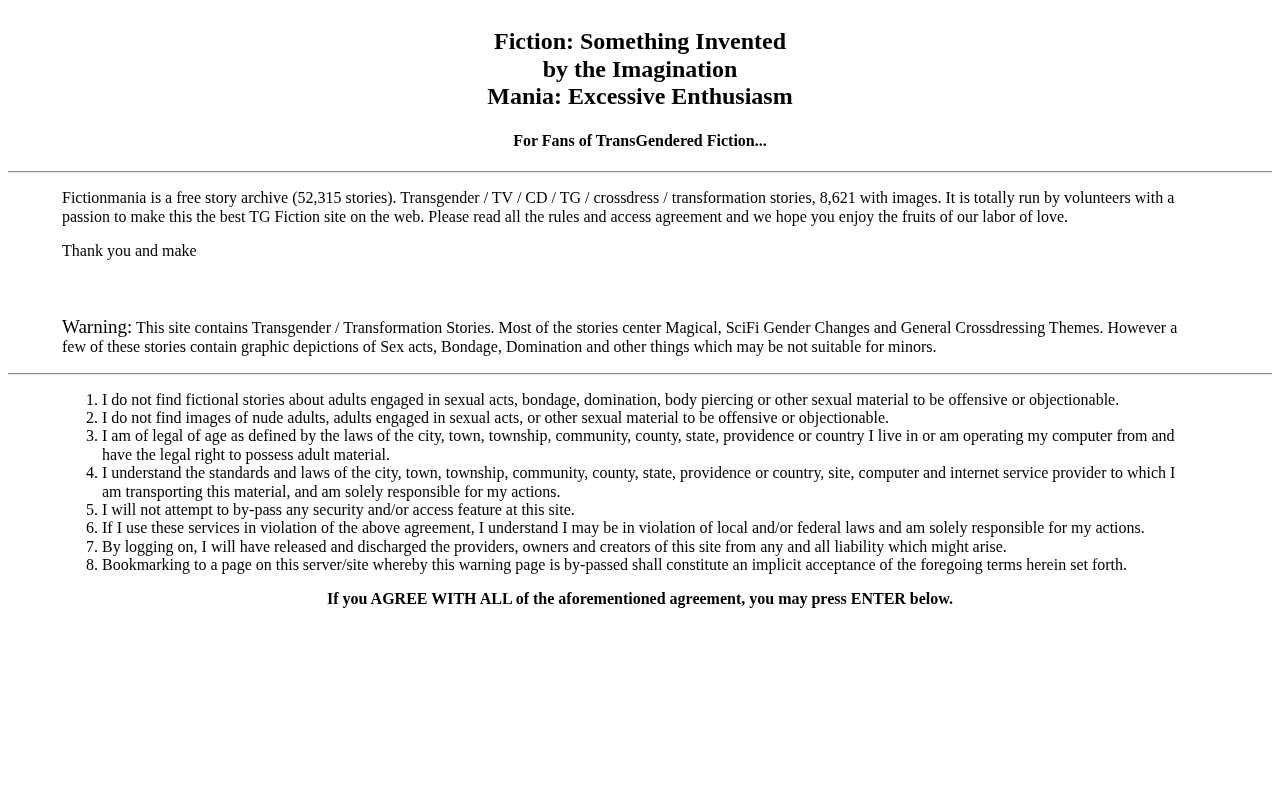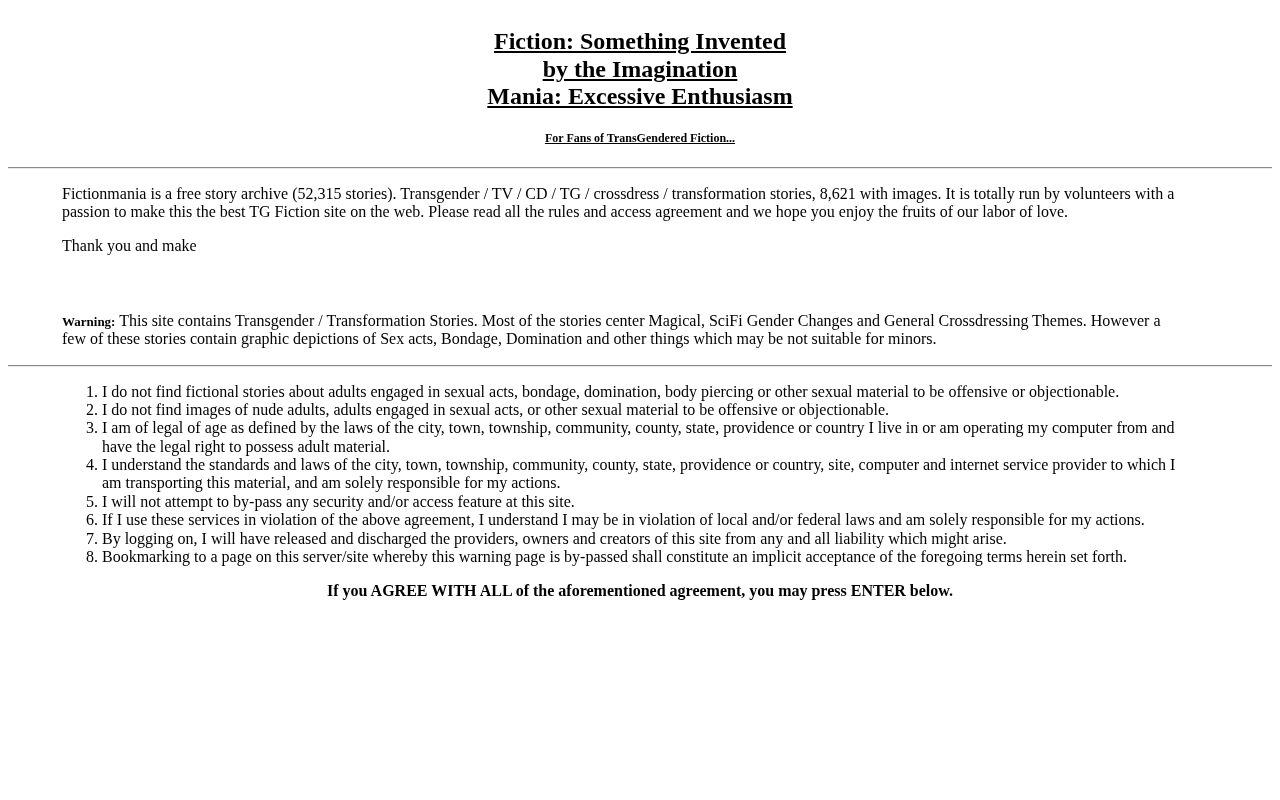--- a/index.html
+++ b/index.html
@@ -6,53 +6,53 @@
     background: #ffffff;
     color: #000000;
   }
   body {
     margin: 8px;
     font-family: "Liberation Serif", serif;
     font-size: 16px;
     line-height: 1.15;
     width: 1264px;
   }
-  .center { text-align: center; text-decoration: underline; }
+  .center { text-align: center; }
   h1 {
     font-size: 32px;
     font-weight: bold;
     margin: 21px 0;
     text-align: center;
   }
   h2 {
     font-size: 24px;
     font-weight: bold;
     margin: 20px 0;
   }
   h4 {
-    font-size: 12px;
+    font-size: 16px;
     font-weight: bold;
     margin: 21px 0;
   }
   hr {
     border: none;
     border-top: 1px solid #888888;
     border-bottom: 1px solid #e8e8e8;
     height: 0;
     margin: 8px 0;
   }
   .indent {
     margin-left: 54px;
     margin-right: 85px;
   }
   p { margin: 16px 0; }
   .warning-para { margin-top: 56px; }
   .warning-label {
-    font-weight: bold;
-    font-size: 13px;
+    font-weight: normal;
+    font-size: 19px;
   }
   .bold { font-weight: bold; }
   ol {
     margin: 16px 0;
     padding-left: 40px;
   }
   li { margin: 0; }
   .agree-footer {
     font-weight: bold;
     text-align: center;

